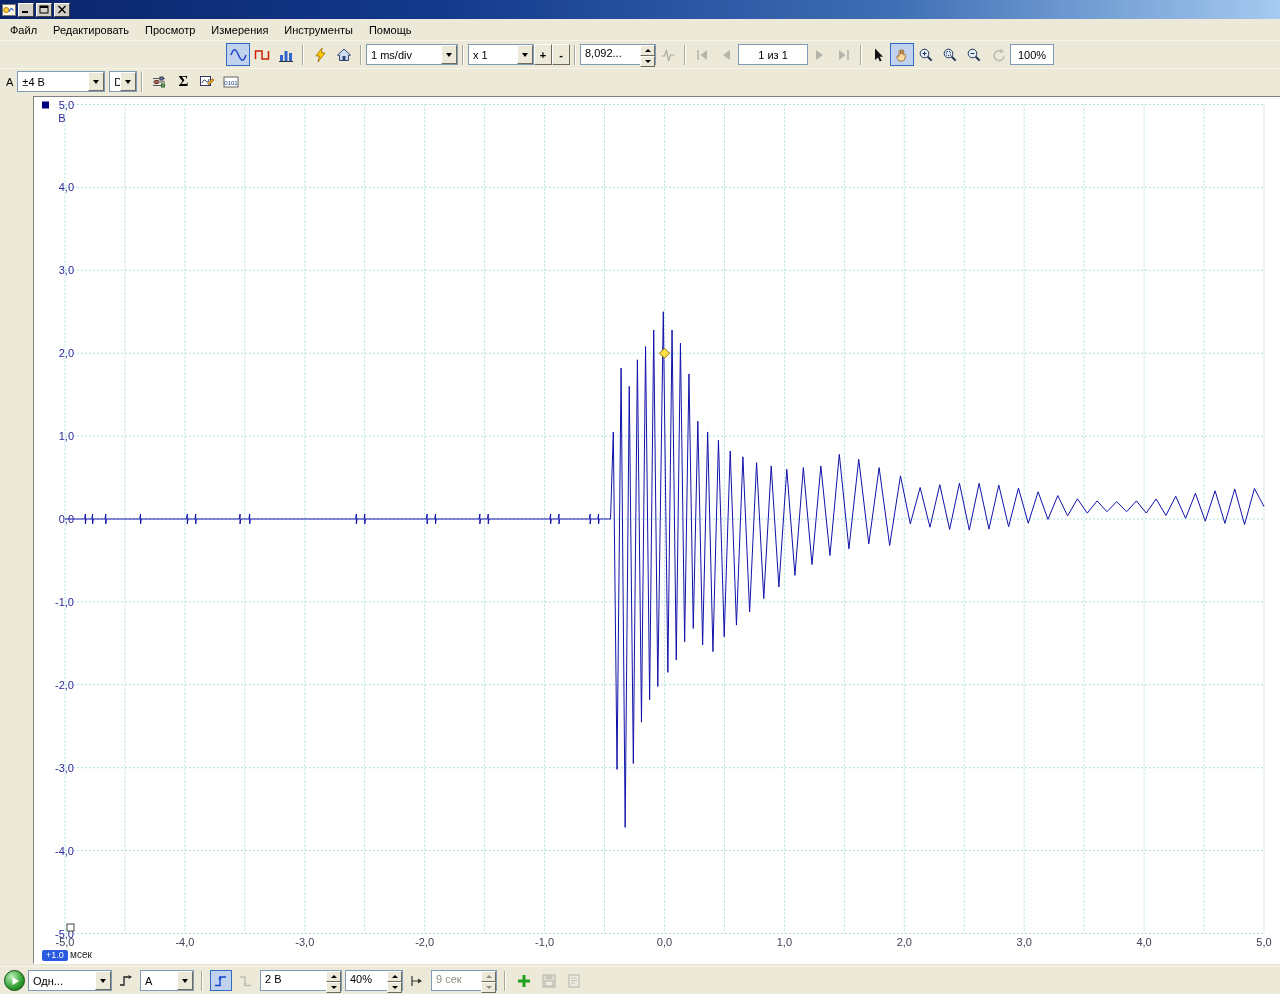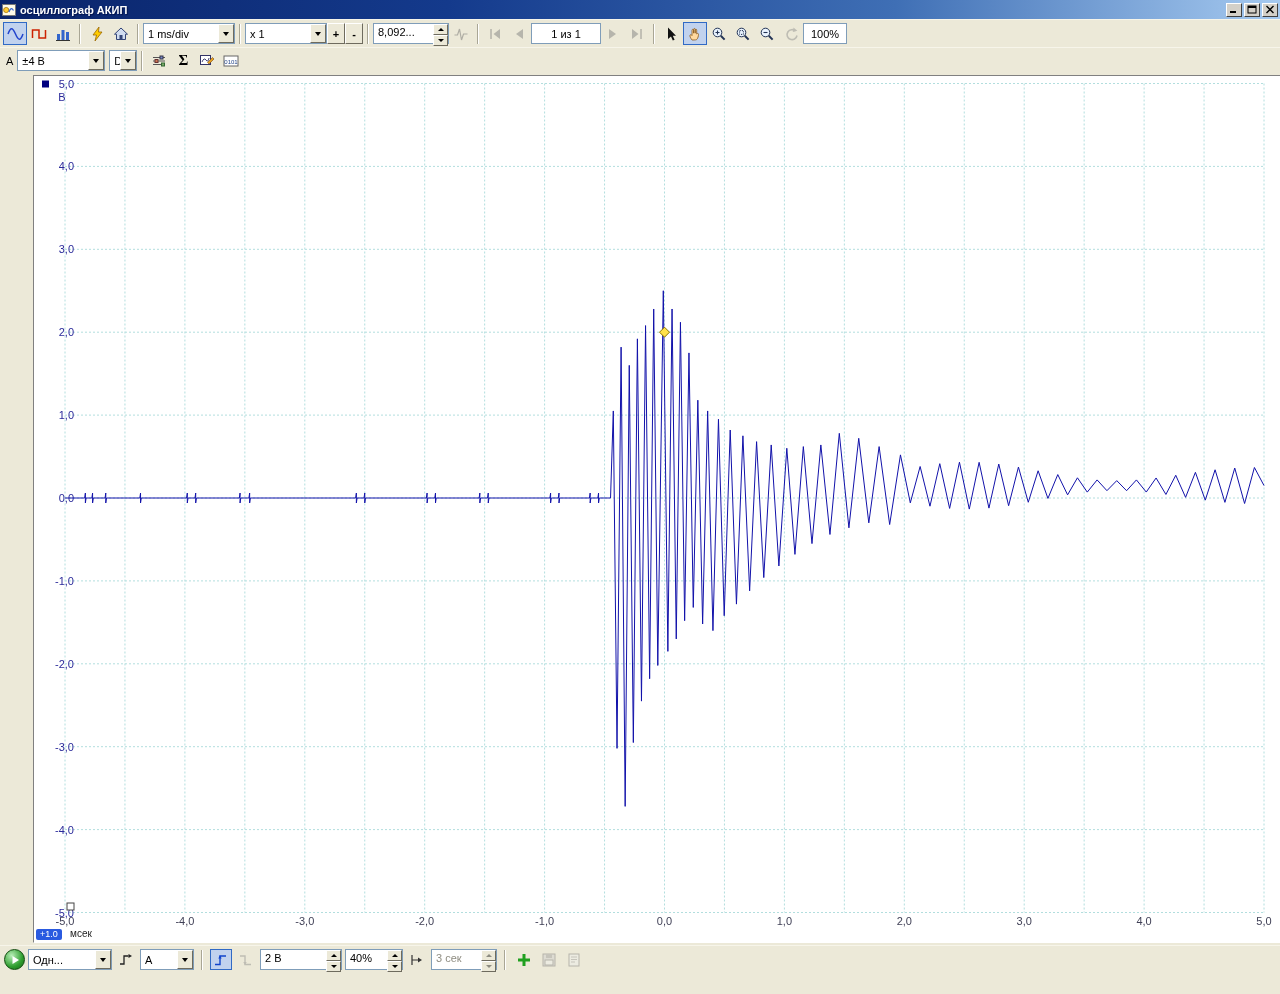--- a/index.html
+++ b/index.html
@@ -16,21 +16,21 @@
   .winbtn { width:16px; height:14px; background:#d4d0c8; border:1px solid; border-color:#ffffff #404040 #404040 #ffffff;
             display:flex; align-items:center; justify-content:center; margin-left:2px; }
   .winbtn svg { display:block; }
 
   
   .menubar { height:21px; flex:0 0 21px; display:flex; align-items:center; padding-left:2px; }
   .menu-item { padding:3px 8px; color:#000; cursor:default; }
 
   
   .toolbar { display:flex; align-items:center; padding:2px 3px; border-top:1px solid #f7f5ea; }
-  .tb1 { height:28px; flex:0 0 28px; }
+  .tb1 { height:28px; flex:0 0 28px;justify-content:center; }
   .tb2 { height:26px; flex:0 0 26px; }
   .tbtn { width:24px; height:23px; display:flex; align-items:center; justify-content:center;
           border:1px solid transparent; background:transparent; flex:0 0 auto; }
   .tbtn.small { width:22px; height:21px; }
   .tbtn.selected { background:#c1d2ee; border-color:#316ac5; }
   .tbtn.disabled svg { opacity:.45; filter:grayscale(100%); }
   .tbtn svg { display:block; }
   .sep { width:2px; height:20px; border-left:1px solid #a9a695; border-right:1px solid #ffffff; margin:0 4px; flex:0 0 auto; }
   .tlabel { padding:0 4px 0 3px; }
 
@@ -55,21 +55,21 @@
               width:70px; flex:0 0 70px; }
   .zoombox { height:21px; border:1px solid #7f9db9; background:#fff; display:flex; align-items:center; justify-content:center;
              width:44px; flex:0 0 44px; }
   .sigma { font-size:15px; font-weight:bold; font-family:"Liberation Serif",serif; }
 
   
   .workspace { height:872px; flex:0 0 872px; display:flex; padding:2px 0 2px 8px; }
   .plot-panel { position:relative; width:1248px; height:868px; background:#fff;
                 border:1px solid; border-color:#808080 #ffffff #ffffff #808080; flex:0 0 1248px;margin-left:25px; }
   .plot-panel svg { display:block; }
-  .badge { position:absolute; left:2px; top:853px; background:#2a5ae0; color:#fff; font-size:9px;
+  .badge { position:absolute; left:8px; top:853px; background:#2a5ae0; color:#fff; font-size:9px;
            padding:0 4px; height:11px; line-height:11px; border-radius:2px; }
   .unit-label { position:absolute; left:36px; top:852px; font-size:10px; color:#222; }
   .right-strip { width:22px; flex:0 0 22px; display:flex; flex-direction:column; align-items:center; padding-top:4px; }
   .props-tab { writing-mode:vertical-rl; background:#f4f2e4; border:1px solid #9d9a8d; border-radius:0 2px 2px 0;
                padding:7px 1px; font-size:11px; color:#333; }
 
   
   .bottombar { height:28px; flex:0 0 28px; display:flex; align-items:center; gap:3px; padding:2px 4px;
                border-top:1px solid #f7f5ea; }
   .runbtn { width:21px; height:21px; border-radius:50%; border:1px solid #0e4a0e;
@@ -82,39 +82,46 @@
 <body>
 
 <div class="window">
 
   <div class="titlebar">
     <svg width="14" height="14" viewBox="0 0 14 14">
       <rect x="0.5" y="1.5" width="13" height="11" fill="#fffbe8" stroke="#777"></rect>
       <circle cx="4.2" cy="7" r="2.6" fill="#ffcc33" stroke="#996600" stroke-width="0.7"></circle>
       <path d="M7 9 Q 9 3 11.5 7.5" stroke="#3a68d8" stroke-width="1.2" fill="none"></path>
     </svg>
-    <span class="title-text">осциллограф АКИП</span>
     <span class="winbtn">
       <svg width="10" height="9" viewBox="0 0 10 9">
           <rect x="1" y="6" width="6" height="2" fill="#000"></rect>
         </svg>
     </span>
     <span class="winbtn">
       <svg width="10" height="9" viewBox="0 0 10 9">
           <rect x="1" y="1" width="8" height="7" fill="none" stroke="#000"></rect>
           <rect x="1" y="1" width="8" height="2" fill="#000"></rect>
         </svg>
     </span>
     <span class="winbtn">
       <svg width="10" height="9" viewBox="0 0 10 9">
           <path d="M1.5 1 L8.5 8 M8.5 1 L1.5 8" stroke="#000" stroke-width="1.4"></path>
         </svg>
     </span>
   </div>
 
+  <div class="menubar">
+    <span class="menu-item">Файл</span>
+    <span class="menu-item">Редактировать</span>
+    <span class="menu-item">Просмотр</span>
+    <span class="menu-item">Измерения</span>
+    <span class="menu-item">Инструменты</span>
+    <span class="menu-item">Помощь</span>
+  </div>
 
   <div class="toolbar tb1">
     <span class="tbtn selected">
       <svg width="17" height="16" viewBox="0 0 17 16">
         <path d="M1 8 C 3.5 1, 5.5 1, 8.5 8 S 13.5 15, 16 8" stroke="#2244cc" stroke-width="1.5" fill="none"></path>
       </svg>
     </span>
     <span class="tbtn">
       <svg width="16" height="16" viewBox="0 0 16 16">
         <path d="M1.5 12 V4 H8 V12 H14.5 V4" stroke="#cc2200" stroke-width="1.5" fill="none"></path>
@@ -141,21 +148,21 @@
       </svg>
     </span>
     <span class="sep"></span>
     <span class="combo" style="width:92px">
       <span class="txt">1 ms/div</span>
       <span class="cbtn">
           <span class="arr-d"></span>
         </span>
     </span>
     <span class="sep"></span>
-    <span class="combo" style="width:82px">
+    <span class="combo" style="width:66px">
       <span class="txt">x 1</span>
       <span class="cbtn">
           <span class="arr-d"></span>
         </span>
     </span>
     <span class="sqbtn">+</span>
     <span class="sqbtn">-</span>
     <span class="sep"></span>
     <span class="spin" style="width:76px">
       <span class="txt">8,092...</span>
@@ -410,21 +417,21 @@
           </span>
       </span>
     </span>
     <span class="tbtn small">
       <svg width="16" height="16" viewBox="0 0 16 16">
         <path d="M3 3 V13 M3 8 H9" stroke="#333" stroke-width="1.2" fill="none"></path>
         <polygon points="9,5.5 13,8 9,10.5" fill="#333"></polygon>
       </svg>
     </span>
     <span class="spin disabled" style="width:66px">
-      <span class="txt">3 сек</span>
+      <span class="txt">9 сек</span>
       <span class="spin-btns">
         <span class="sb">
             <span class="arr-u-s" style="opacity:.4"></span>
           </span>
         <span class="sb">
             <span class="arr-d-s" style="opacity:.4"></span>
           </span>
       </span>
     </span>
     <span class="sep"></span>

